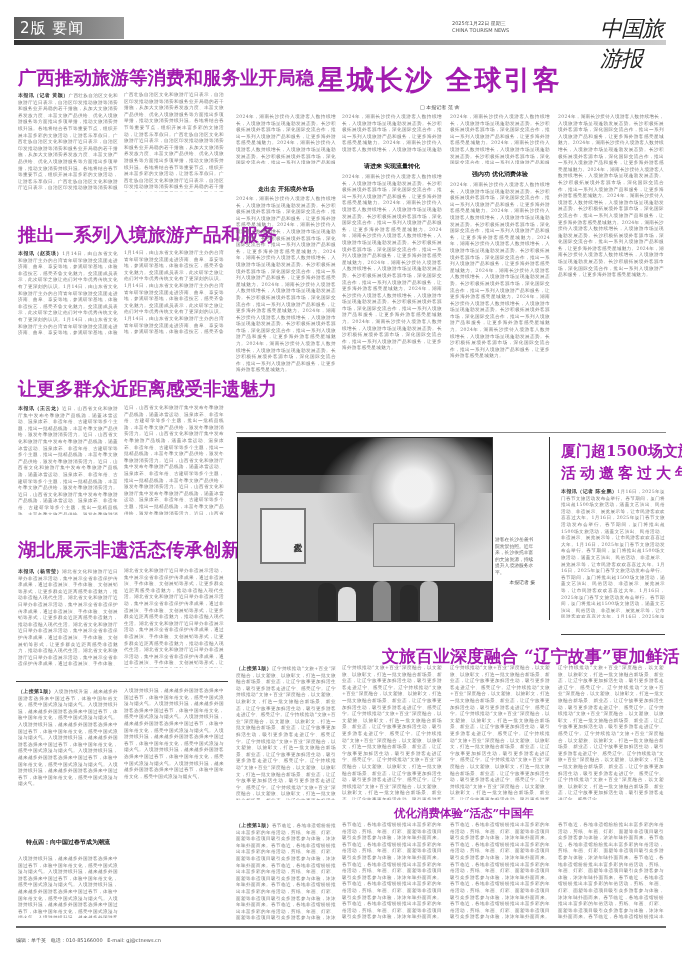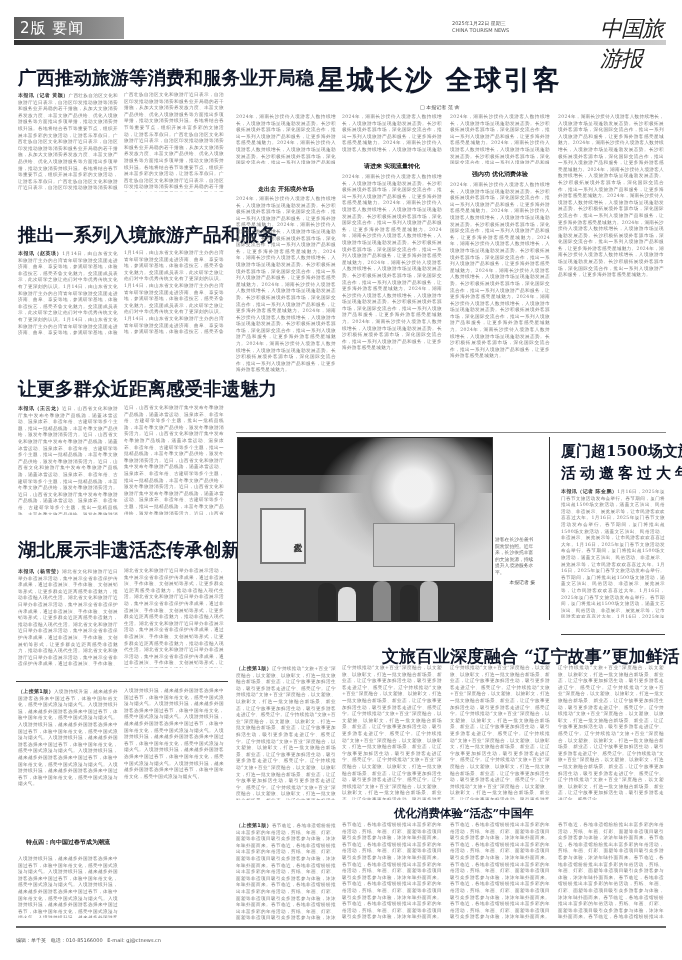--- a/index.html
+++ b/index.html
@@ -2,21 +2,21 @@
 <html><head>
 <meta charset="utf-8">
 <style>
   html,body{margin:0;padding:0;background:#fff;}
   body{width:682px;height:960px;position:relative;overflow:hidden;font-family:"DejaVu Serif",serif;color:#222;}
   .abs{position:absolute;}
   .masthead-tab{left:14px;top:17px;width:110px;height:22px;background:linear-gradient(90deg,#5a5a5a,#9a9a9a);color:#fff;font-family:"DejaVu Sans",sans-serif;font-size:15px;line-height:22px;padding-left:6px;box-sizing:border-box;letter-spacing:1px;}
   .masthead-rule{left:14px;top:40px;width:652px;height:5px;background:linear-gradient(90deg,#333,#999 60%,#ccc);}
   .masthead-meta{left:452px;top:20px;font-size:5px;color:#555;font-family:"DejaVu Sans",sans-serif;line-height:7px;}
   .masthead-logo{left:560px;top:14px;font-size:22px;font-family:"DejaVu Serif",serif;color:#222;font-style:italic;letter-spacing:-1px;margin-left:40px;}
-  .headline{font-weight:bold;color:#0f172a;white-space:nowrap;}
+  .headline{font-weight:bold;color:#a21caf;white-space:nowrap;}
   .h-left{font-size:18.5px;left:18px;}
   .body-col{font-size:4.6px;line-height:6.6px;color:#777;text-align:justify;overflow:hidden;letter-spacing:0.3px;}
   .byline{font-size:5px;color:#444;font-family:"DejaVu Sans",sans-serif;}
   .subhead{font-size:6px;font-weight:bold;color:#222;text-align:center;white-space:nowrap;}
   .rule{background:#444;height:1px;}
   .vrule{background:#999;width:1px;}
   .photo{left:237px;top:437px;width:254px;height:183px;background:
     radial-gradient(ellipse at 72% 32%, #e8e8e8 0 12%, #bbb 22%, transparent 40%),
     linear-gradient(180deg,#1a1a1a 0 20%, #555 20% 30%, #d8d8d8 30% 78%, #333 78% 100%);
     border:1px solid #333;overflow:hidden;}

